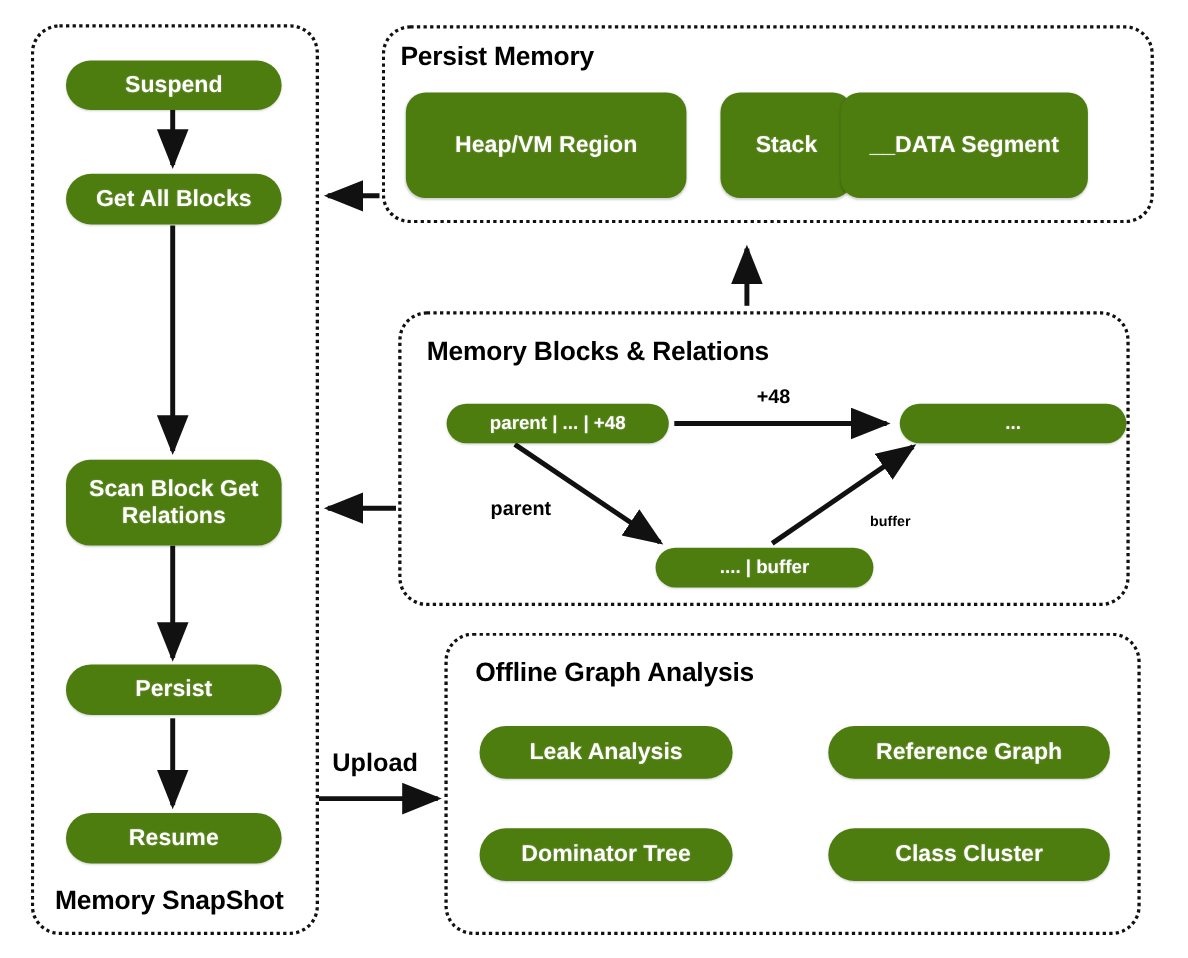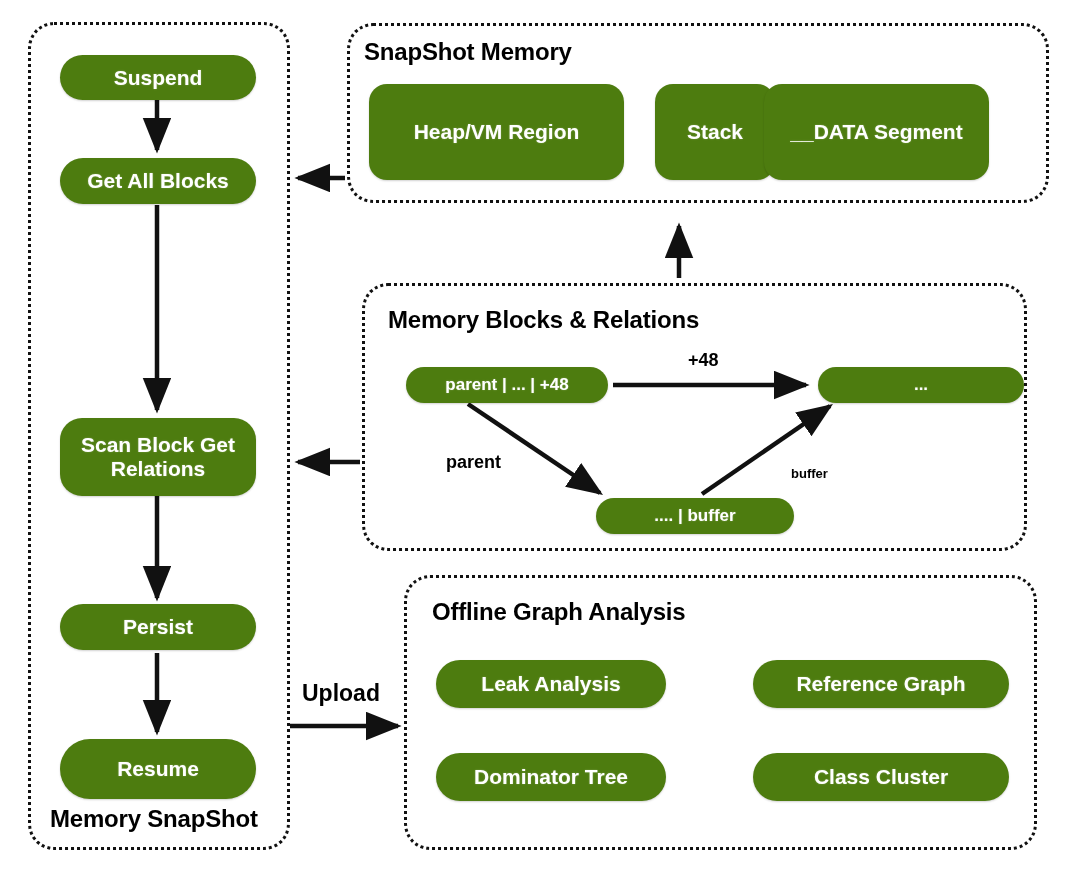--- a/index.html
+++ b/index.html
@@ -99,29 +99,29 @@
   </div>
 
   <div class="pill rect" style="left:60px;top:418px;width:196px;height:78px;font-size:21px;border-radius:22px;padding:0 0;">
     <span>Scan Block Get Relations</span>
   </div>
 
   <div class="pill" style="left:60px;top:604px;width:196px;height:46px;font-size:21px;">
     <span>Persist</span>
   </div>
 
-  <div class="pill" style="left:60px;top:739px;width:196px;height:60px;font-size:21px;">
+  <div class="pill" style="left:60px;top:739px;width:196px;height:46px;font-size:21px;">
     <span>Resume</span>
   </div>
 
   <div class="group-title" style="left:50px;top:805px;font-size:24px;">Memory SnapShot</div>
 
   <div class="group" style="left:347px;top:23px;width:702px;height:180px;"></div>
 
-  <div class="group-title" style="left:364px;top:38px;font-size:24px;">SnapShot Memory</div>
+  <div class="group-title" style="left:364px;top:38px;font-size:24px;">Persist Memory</div>
 
   <div class="pill rect" style="left:655px;top:84px;width:120px;height:96px;font-size:21px;">
     <span>Stack</span>
   </div>
 
   <div class="pill rect" style="left:369px;top:84px;width:255px;height:96px;font-size:21px;">
     <span>Heap/VM Region</span>
   </div>
 
   <div class="pill rect" style="left:764px;top:84px;width:225px;height:96px;font-size:21px;">

